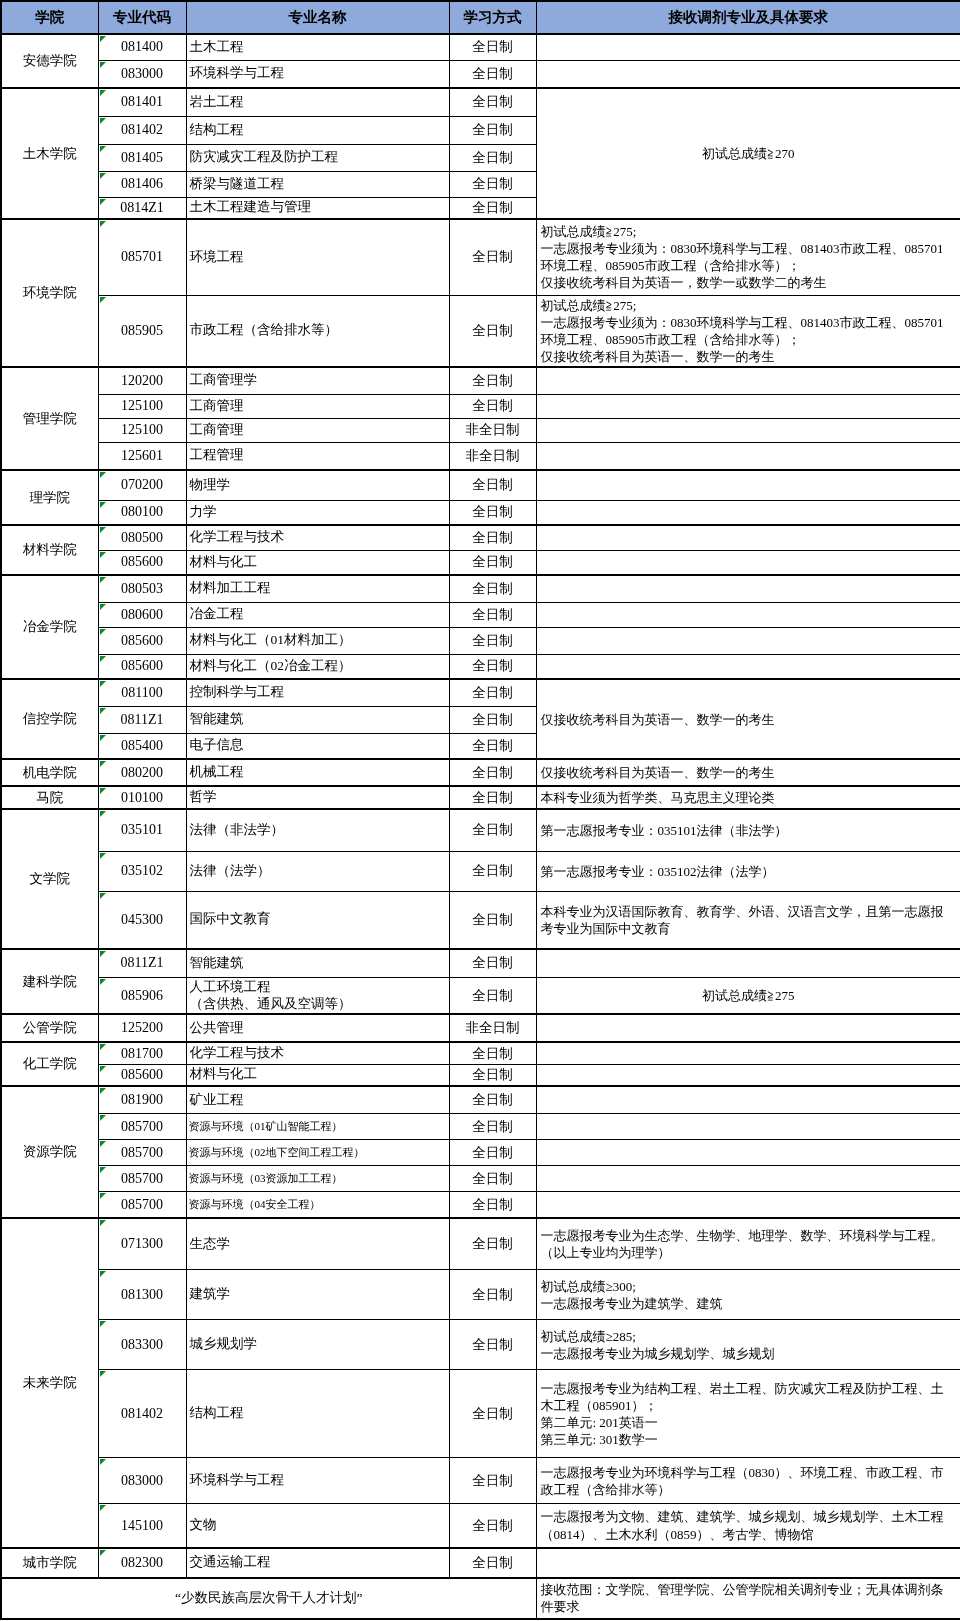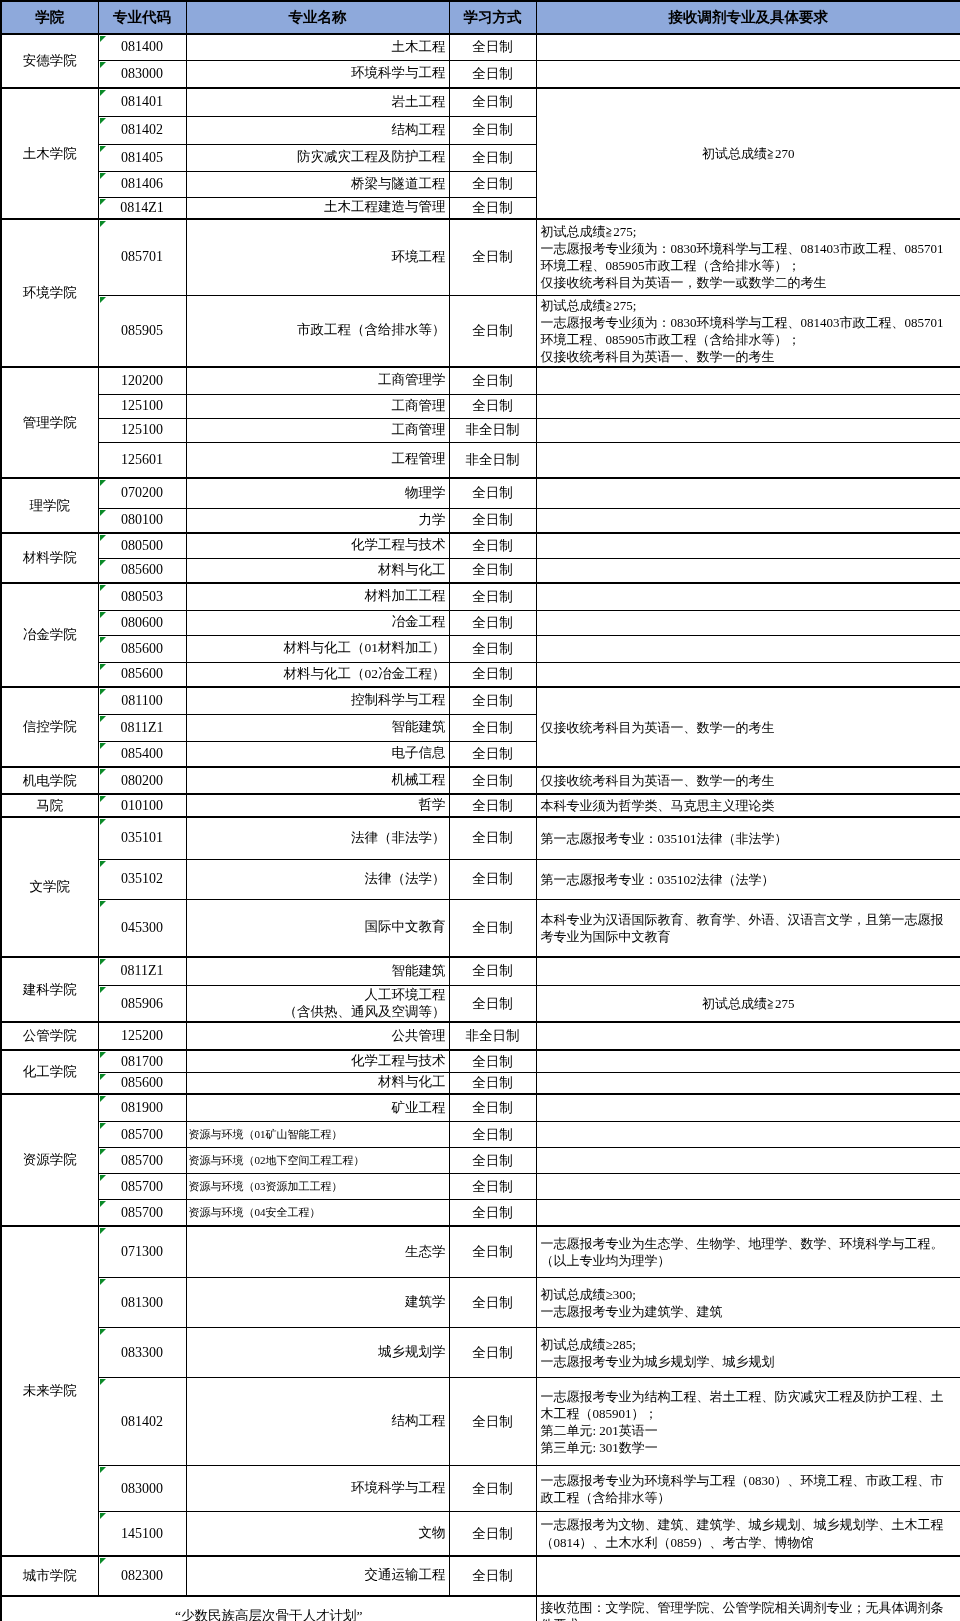--- a/index.html
+++ b/index.html
@@ -6,21 +6,21 @@
   body{width:960px;font-family:"Liberation Serif","DejaVu Serif",serif;color:#000;}
   table{border-collapse:collapse;table-layout:fixed;width:960px;border:2px solid #000;}
   td,th{border:1px solid #000;padding:1px 3px;vertical-align:middle;overflow:hidden;}
   th{background:#8EA9DB;font-size:14.5px;font-weight:bold;height:29px;border-bottom:2px solid #000;text-align:center;}
   tr.college-start td{border-top:2px solid #000;}
   tr.footer-row td{border-top:2px solid #000;}
   td.college{text-align:center;font-size:13.5px;}
   td.code{text-align:center;font-size:14px;position:relative;}
   span.flag{position:absolute;left:1px;top:1px;width:0;height:0;
     border-top:6px solid #0a8a28;border-right:6px solid transparent;}
-  td.name{text-align:right;font-size:13.5px;white-space:pre-line;line-height:1.25;}
+  td.name{text-align:left;font-size:13.5px;white-space:pre-line;line-height:1.25;}
   td.name.small{text-align:left;font-size:11px;padding-left:2px;white-space:nowrap;}
   td.mode{text-align:center;font-size:13.5px;}
   td.req{text-align:left;font-size:13px;white-space:pre-wrap;line-height:1.32;padding:1px 4px;}
   td.req.center{text-align:center;}
   td.footer-label{text-align:center;font-size:13.5px;}
 </style>
 </head>
 <body>
 
 <table id="adjustment-table">
@@ -110,21 +110,21 @@
         <td class="name">工商管理</td>
         <td class="mode">全日制</td>
         <td class="req"></td>
       </tr>
       <tr style="height: 24px;">
         <td class="code"><span>125100</span></td>
         <td class="name">工商管理</td>
         <td class="mode">非全日制</td>
         <td class="req"></td>
       </tr>
-      <tr style="height: 36px;">
+      <tr style="height: 28px;">
         <td class="code"><span>125601</span></td>
         <td class="name">工程管理</td>
         <td class="mode">非全日制</td>
         <td class="req"></td>
       </tr>
       <tr class="college-start" style="height: 30px; margin-top: 29px;">
         <td class="college" rowspan="2">理学院</td>
         <td class="code"><span class="flag"></span><span>070200</span></td>
         <td class="name">物理学</td>
         <td class="mode">全日制</td>
@@ -323,21 +323,21 @@
         <td class="name">环境科学与工程</td>
         <td class="mode">全日制</td>
         <td class="req">一志愿报考专业为环境科学与工程（0830）、环境工程、市政工程、市政工程（含给排水等）</td>
       </tr>
       <tr style="height: 44px;">
         <td class="code"><span class="flag"></span><span>145100</span></td>
         <td class="name">文物</td>
         <td class="mode">全日制</td>
         <td class="req">一志愿报考为文物、建筑、建筑学、城乡规划、城乡规划学、土木工程（0814）、土木水利（0859）、考古学、博物馆</td>
       </tr>
-      <tr class="college-start" style="height: 40px;">
+      <tr class="college-start" style="height: 30px;">
         <td class="college" rowspan="1">城市学院</td>
         <td class="code"><span class="flag"></span><span>082300</span></td>
         <td class="name">交通运输工程</td>
         <td class="mode">全日制</td>
         <td class="req"></td>
       </tr>
       <tr class="footer-row" style="height: 41px; margin-left: 15px;">
         <td colspan="4" class="footer-label">“少数民族高层次骨干人才计划”</td>
         <td class="req">接收范围：文学院、管理学院、公管学院相关调剂专业；无具体调剂条件要求</td>
       </tr>

